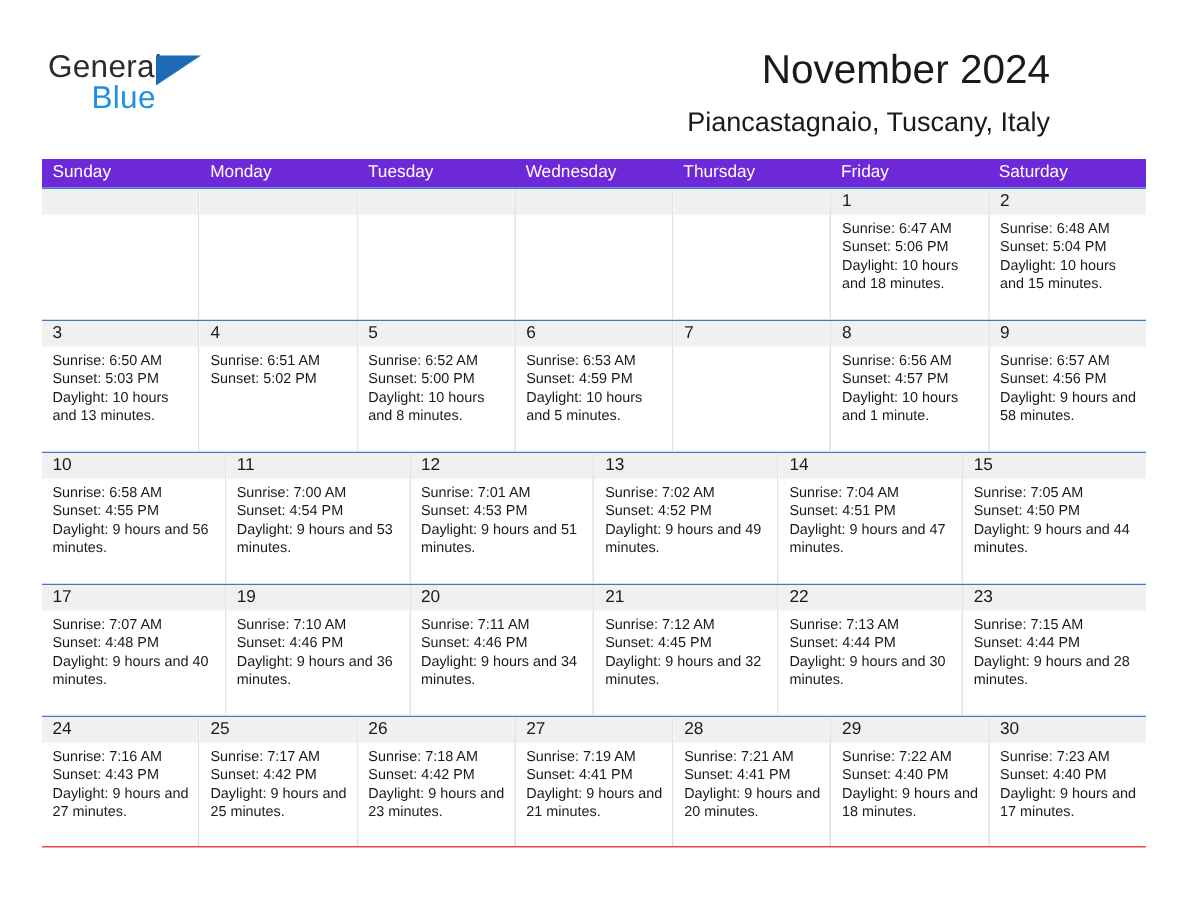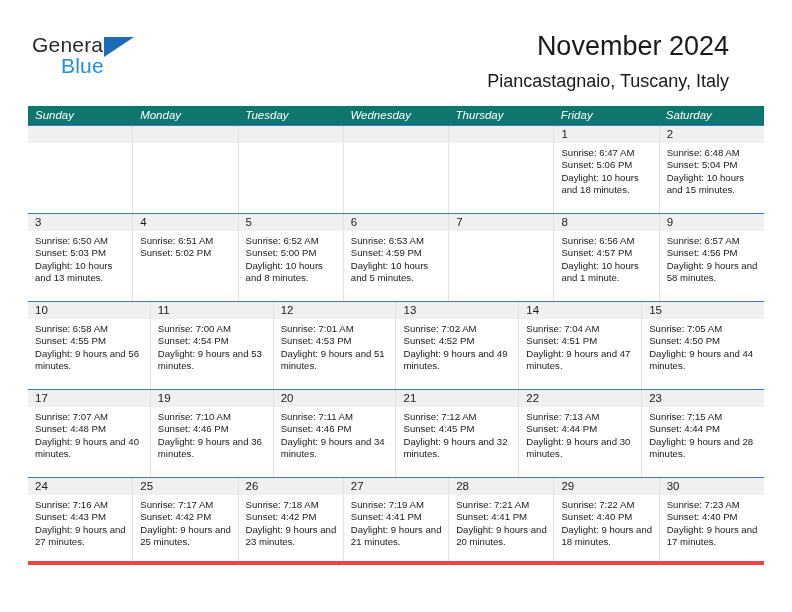--- a/index.html
+++ b/index.html
@@ -21,21 +21,20 @@
     box-sizing: border-box;
   }
 
   
   .header {
     position: absolute;
     left: 0;
     top: 0;
     width: 736px;
     height: 104px;
-    padding-left: 29px;
   }
   .logo {
     position: absolute;
     left: 32px;
     top: 33px;
     width: 180px;
     height: 48px;
   }
   .logo-general {
     position: absolute;
@@ -87,41 +86,40 @@
 
   
   .calendar {
     position: absolute;
     left: 28px;
     top: 106px;
     width: 736px;
   }
   .weekdays {
     display: flex;
-    background: #0f766e;
+    background: #6d28d9;
     height: 19px;
-    font-style: italic;
   }
   .weekday {
     flex: 1 1 0;
     color: #ffffff;
     font-size: 11.5px;
     line-height: 19px;
     padding-left: 7px;
     box-sizing: border-box;
     white-space: nowrap;
   }
   .week {
     display: flex;
     border-top: 1.5px solid #3b7cc4;
     height: 88px;
     box-sizing: border-box;
   }
   .week:last-child {
-    border-bottom: 4px solid #ef4444;
+    border-bottom: 1px solid #ef4444;
   }
   .day {
     flex: 1 1 0;
     box-sizing: border-box;
     border-right: 1px solid #e2e2e2;
     background: #ffffff;
     position: relative;
     overflow: hidden;
   }
   .day:last-child {

